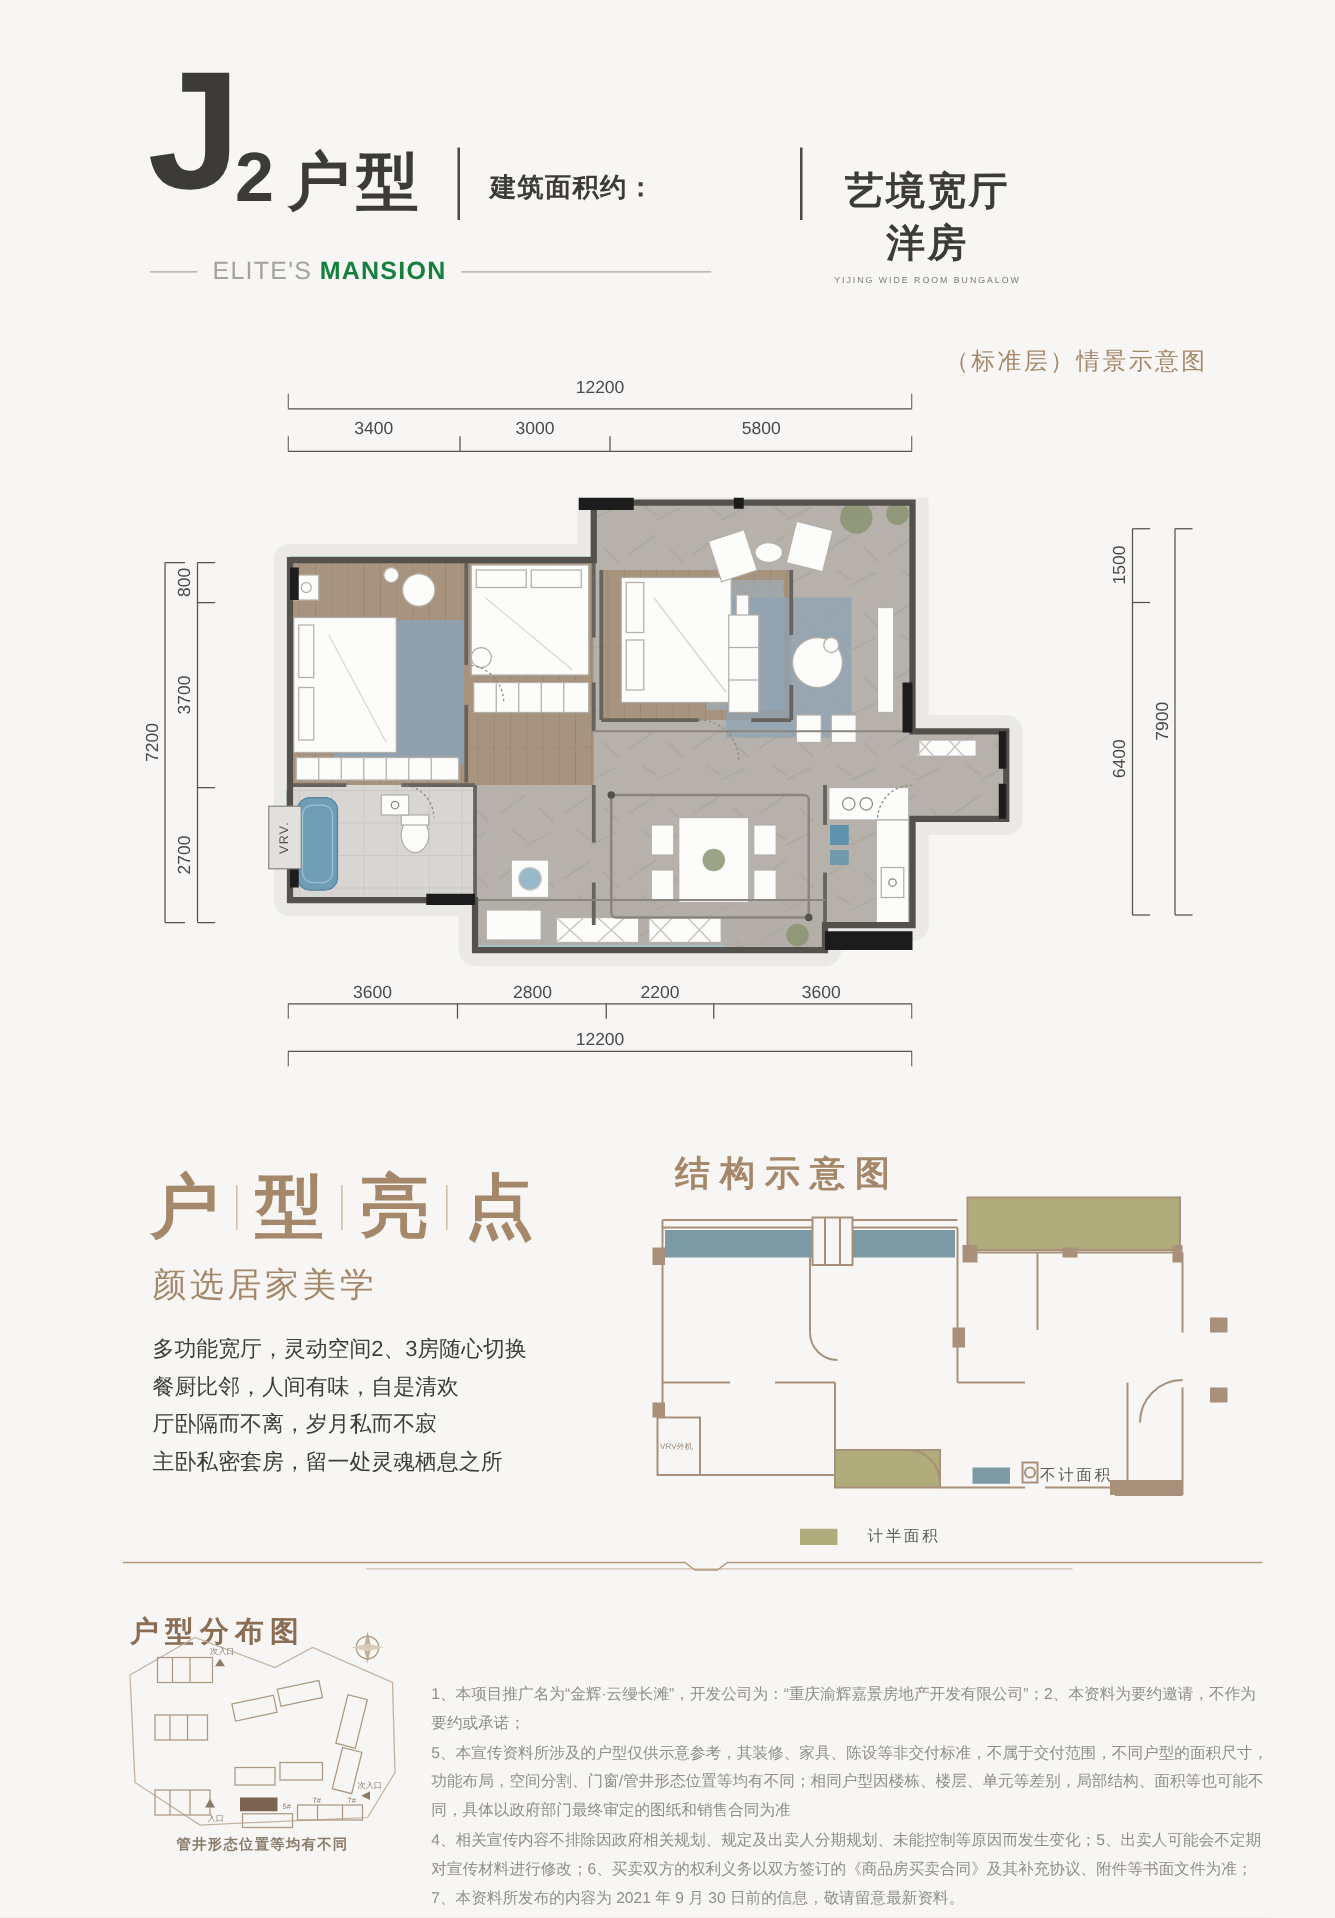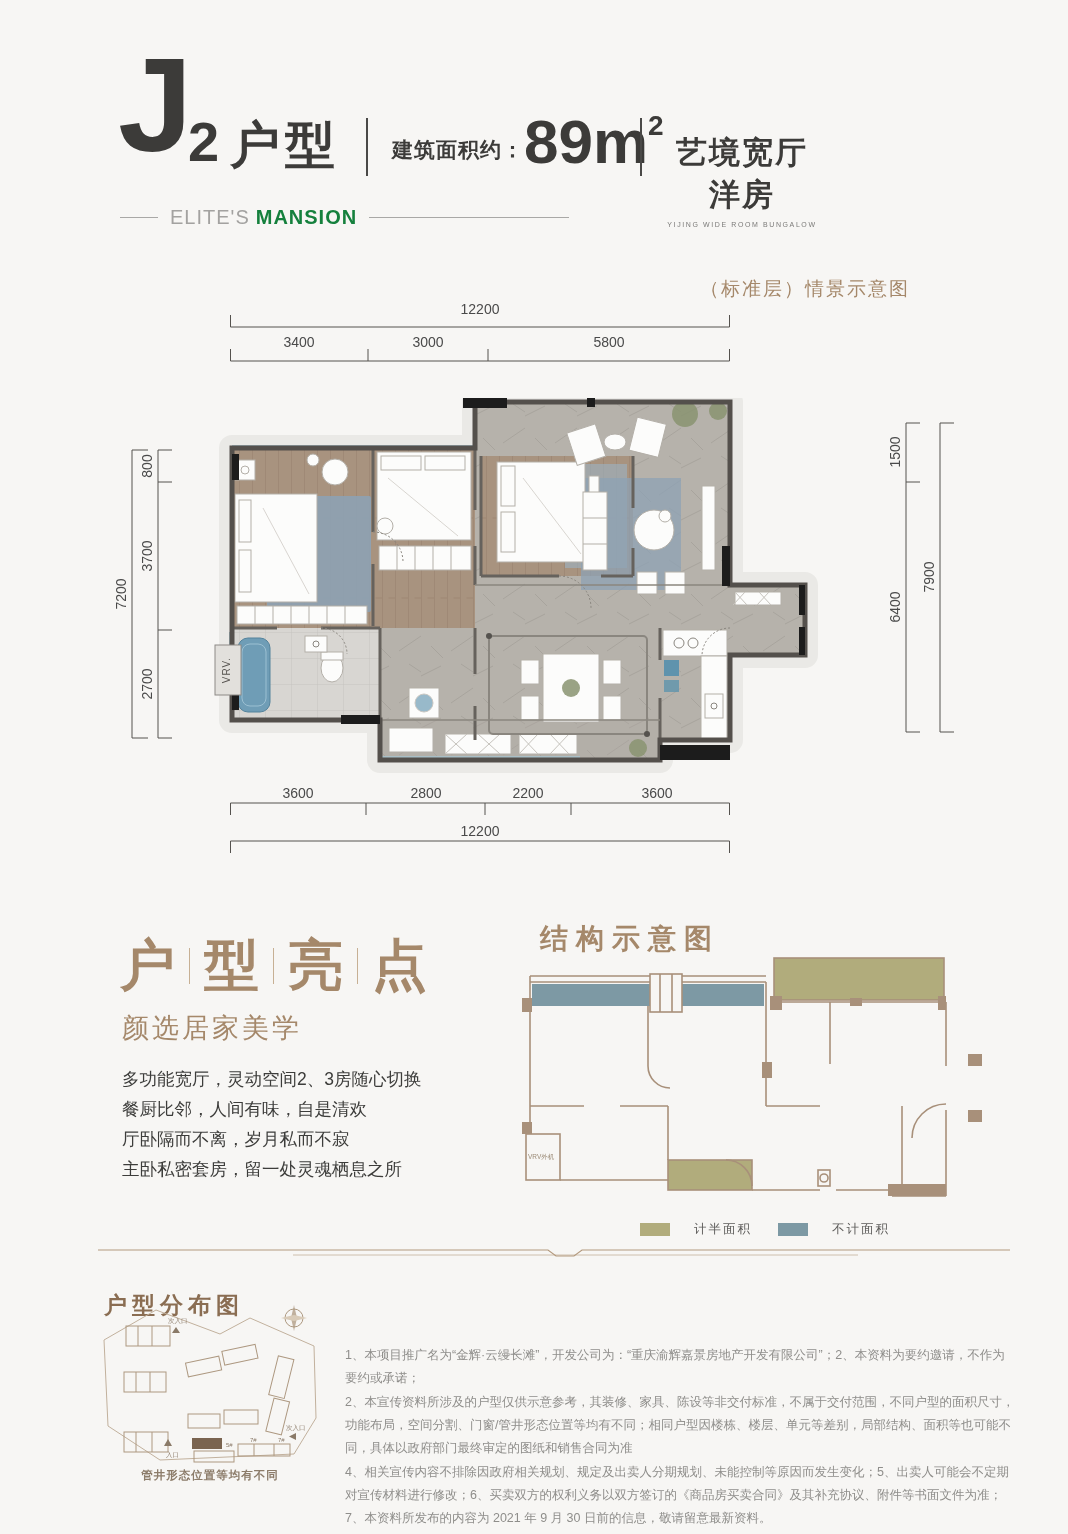--- a/index.html
+++ b/index.html
@@ -21,55 +21,54 @@
   .tagline{left:662px;top:132px;width:160px;text-align:center;}
   .tagline-cn{font-size:31px;font-weight:bold;letter-spacing:2px;}
   .tagline-en{font-size:7px;letter-spacing:1.6px;color:#7b7a78;margin-top:5px;}
   .brand-row{left:120px;top:206px;display:flex;align-items:center;gap:12px;}
   .brand-line{height:1px;background:#a9a8a6;}
   .brand-line-l{width:38px;}
   .brand-line-r{width:200px;}
   .brand-light{font-size:20px;letter-spacing:1px;color:#a3a2a0;}
   .brand-bold{font-size:20px;letter-spacing:1px;color:#15803d;font-weight:bold;margin-left:6px;}
   
-  .plan-caption{left:700px;top:276px;width:266px;text-align:left;font-size:19px;
+  .plan-caption{left:700px;top:276px;width:266px;text-align:right;font-size:19px;
                 color:#a5886a;letter-spacing:2px;}
   
   .hl-title{left:120px;top:938px;display:flex;align-items:center;gap:14px;
             font-family:"Liberation Serif","DejaVu Serif",serif;}
   .hl-char{font-size:55px;font-weight:bold;color:#a5886a;line-height:1;}
   .hl-sep{width:1px;height:36px;background:#c7b094;}
   .hl-sub{left:122px;top:1010px;font-size:27px;color:#a5886a;letter-spacing:3px;}
   .hl-lines{left:122px;top:1064px;font-size:17.5px;font-weight:normal;color:#3d3d3b;line-height:30px;}
   .struct-title{left:540px;top:920px;font-size:28px;font-weight:bold;color:#a5886a;
                 letter-spacing:8px;font-family:"Liberation Serif","DejaVu Serif",serif;}
   .legend-item{display:flex;align-items:center;gap:24px;font-size:12.5px;color:#5c5b59;letter-spacing:2px;}
   .legend-swatch{width:30px;height:13px;}
   .legend-1{left:640px;top:1221px;}
-  .legend-2{left:778px;top:1221px;}
+  .legend-2{left:778px;top:1172px;}
   
   .dist-title{left:104px;top:1290px;font-size:23px;font-weight:bold;color:#8a6d52;
               letter-spacing:5px;font-family:"Liberation Serif","DejaVu Serif",serif;text-align:center;}
   .dist-caption{left:90px;top:1468px;width:240px;text-align:center;font-size:11.5px;
                 font-weight:bold;color:#8c7c6a;letter-spacing:1px;}
   .disclaimer{left:345px;top:1344px;width:672px;font-size:12.5px;color:#8f8e8b;line-height:23px;}
   .disclaimer p{margin:0 0 1px 0;}
 </style>
 </head>
 <body>
 
 <div class="page">
 
   <div class="abs j-letter">J</div>
   <div class="abs unit-number">2</div>
   <div class="abs unit-type">户型</div>
   <div class="abs hdiv hdiv1"></div>
   <div class="abs area-wrap">
     <span class="area-label">建筑面积约：</span>
-    <span class="area-value"><span>89m</span><span class="area-sup">2</span></span>
   </div>
   <div class="abs hdiv hdiv2"></div>
   <div class="abs tagline">
     <div class="tagline-cn">艺境宽厅洋房</div>
     <div class="tagline-en">YIJING WIDE ROOM BUNGALOW</div>
   </div>
   <div class="abs brand-row">
     <div class="brand-line brand-line-l"></div>
     <div><span class="brand-light">ELITE'S</span><span class="brand-bold">MANSION</span></div>
     <div class="brand-line brand-line-r"></div>
@@ -400,17 +399,17 @@
     <path d="M78,31 l4,6 l-8,0 z" fill="#8a7a68"></path>
     <text x="188" y="134" font-size="6.5" fill="#8a7a68">次入口</text>
     <path d="M198,137 l-7,3.5 l7,3.5 z" fill="#8a7a68"></path>
     <text x="68" y="161" font-size="6.5" fill="#8a7a68">入口</text>
     <path d="M66,150 l4,-7 l4,7 z" fill="#8a7a68"></path>
   </svg>
   <div class="abs dist-caption">管井形态位置等均有不同</div>
 
   <div class="abs disclaimer">
     <p>1、本项目推广名为“金辉·云缦长滩”，开发公司为：“重庆渝辉嘉景房地产开发有限公司”；2、本资料为要约邀请，不作为要约或承诺；</p>
-    <p>2、本宣传资料所涉及的户型仅供示意参考，其装修、家具、陈设等非交付标准，不属于交付范围，不同户型的面积尺寸，功能布局，空间分割、门窗/管井形态位置等均有不同；相同户型因楼栋、楼层、单元等差别，局部结构、面积等也可能不同，具体以政府部门最终审定的图纸和销售合同为准</p>
+    <p>5、本宣传资料所涉及的户型仅供示意参考，其装修、家具、陈设等非交付标准，不属于交付范围，不同户型的面积尺寸，功能布局，空间分割、门窗/管井形态位置等均有不同；相同户型因楼栋、楼层、单元等差别，局部结构、面积等也可能不同，具体以政府部门最终审定的图纸和销售合同为准</p>
     <p>4、相关宣传内容不排除因政府相关规划、规定及出卖人分期规划、未能控制等原因而发生变化；5、出卖人可能会不定期对宣传材料进行修改；6、买卖双方的权利义务以双方签订的《商品房买卖合同》及其补充协议、附件等书面文件为准；7、本资料所发布的内容为 2021 年 9 月 30 日前的信息，敬请留意最新资料。</p>
   </div>
 
 </div>
 
 </body></html>

